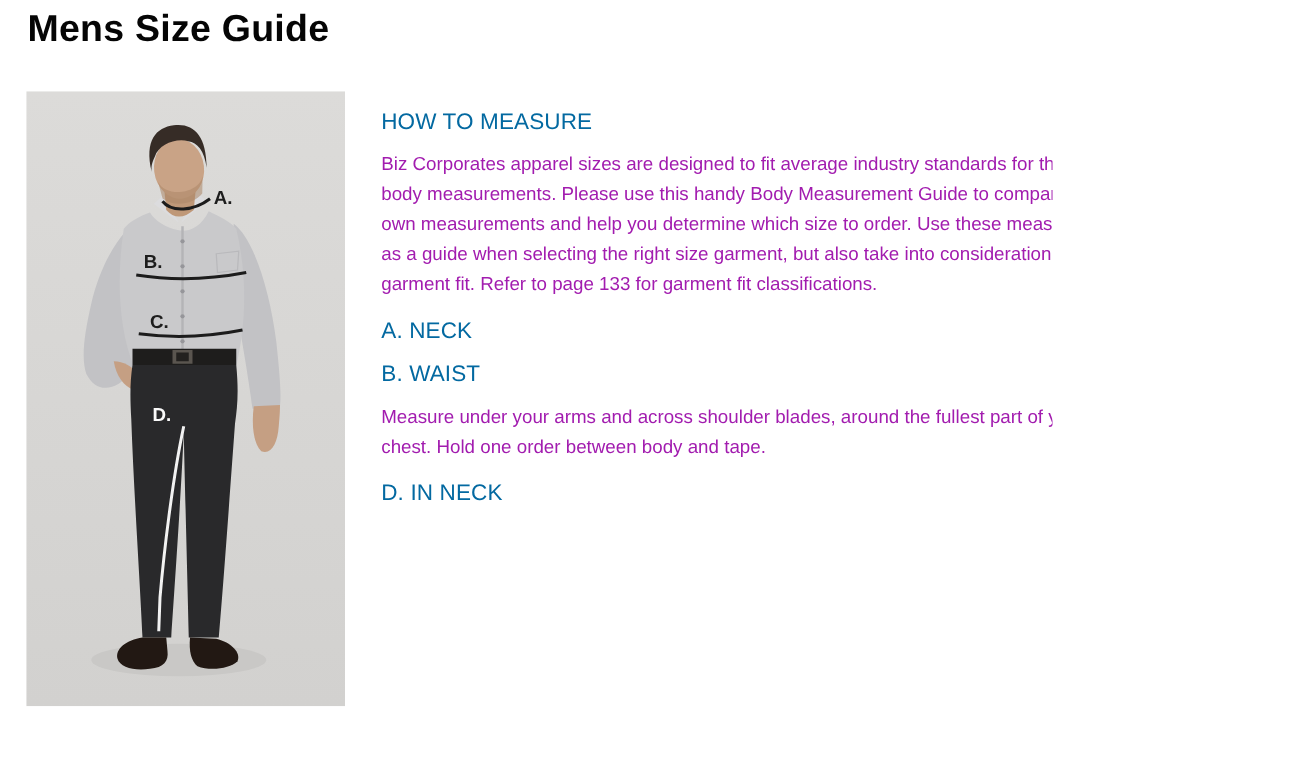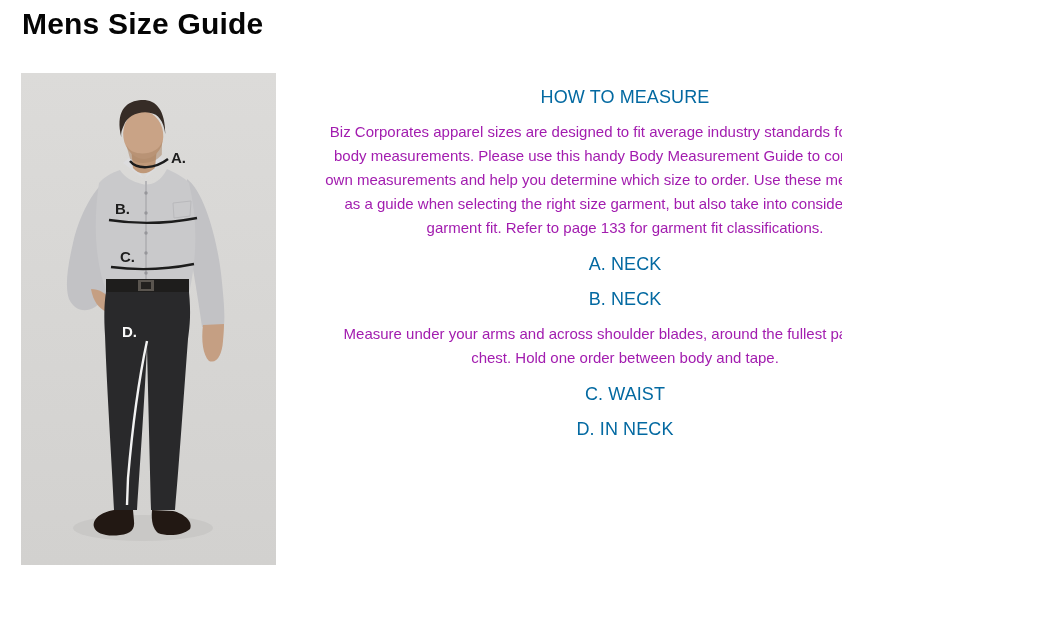--- a/index.html
+++ b/index.html
@@ -7,21 +7,20 @@
     padding: 0;
     background: #ffffff;
     font-family: "Liberation Sans", sans-serif;
   }
   .page {
     position: relative;
     width: 842px;
     height: 621px;
     background: #ffffff;
     overflow: hidden;
-    text-align: center;
   }
   .page-title {
     position: absolute;
     left: 22px;
     top: 6px;
     margin: 0;
     font-size: 30px;
     line-height: 36px;
     font-weight: 700;
     letter-spacing: 0.2px;
@@ -151,27 +150,26 @@
 own measurements and help you determine which size to order. Use these measurements
 as a guide when selecting the right size garment, but also take into consideration the
 garment fit. Refer to page 133 for garment fit classifications.</p>
       </section>
 
       <section>
         <h3>A. NECK</h3>
       </section>
 
       <section>
-        <h3>B. NECK</h3>
+        <h3>B. WAIST</h3>
         <p>Measure under your arms and across shoulder blades, around the fullest part of your
 chest. Hold one order between body and tape.</p>
       </section>
 
       <section>
-        <h3>C. WAIST</h3>
       </section>
 
       <section>
         <h3>D. IN NECK</h3>
       </section>
 
     </div>
   </div>
 </div>
 

